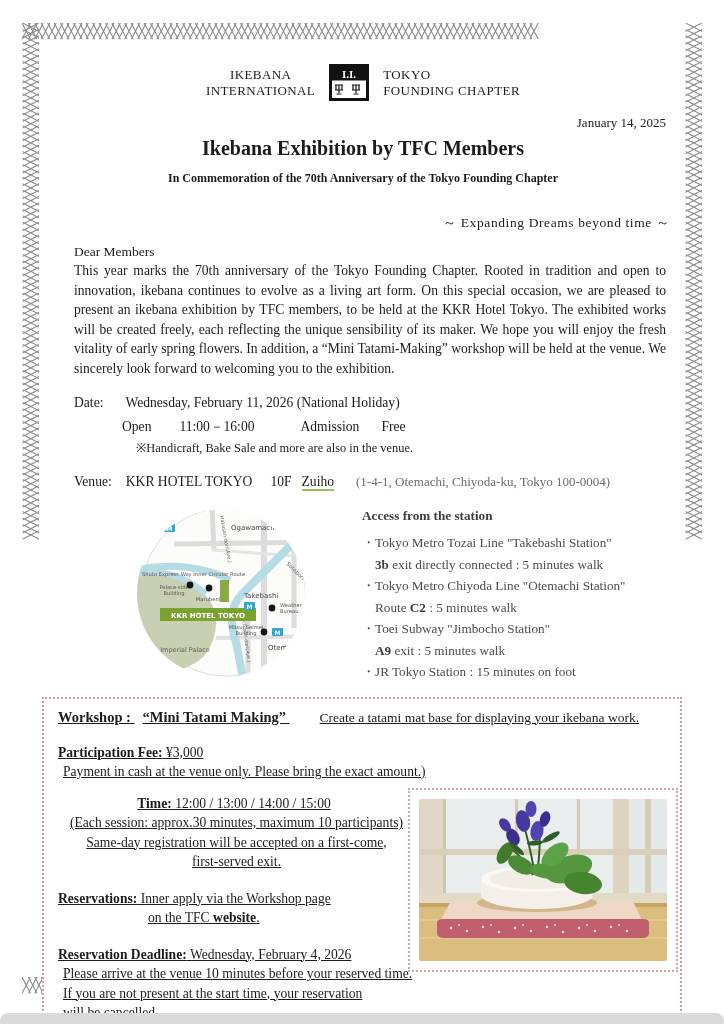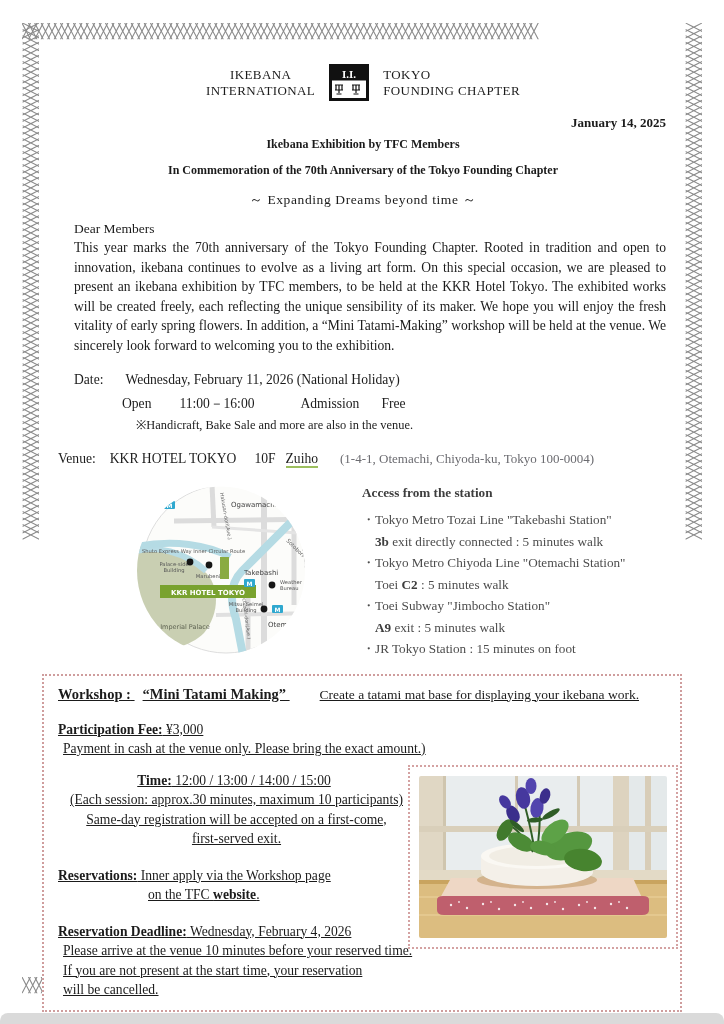--- a/index.html
+++ b/index.html
@@ -12,34 +12,34 @@
   .frame-v{position:absolute;top:23px;height:971px;width:17px;overflow:hidden;color:#8b8b8b;
            font-family:"DejaVu Sans",sans-serif;font-size:14px;letter-spacing:-2px;
            writing-mode:vertical-rl;line-height:17px;}
   .frame-left{left:22px}.frame-right{right:22px}
   .content{position:absolute;left:56px;top:52px;width:614px;}
   
   .hdr{display:flex;justify-content:center;align-items:center;gap:14px;margin-top:12px;}
   .hdr .org{ text-align:center;font-size:13px;line-height:16px;letter-spacing:.4px;}
   .hdr .chapter{text-align:left;font-size:13px;line-height:16px;letter-spacing:.4px;}
   .logo{width:40px;height:37px;flex:0 0 auto;}
-  .dateline{text-align:right;font-size:13px;margin-top:14px;padding-right:4px;font-weight:bold;}
-  .title1{text-align:center;font-weight:bold;font-size:12px;margin-top:6px;}
+  .dateline{text-align:right;font-size:13px;margin-top:14px;padding-right:4px;}
+  .title1{text-align:center;font-weight:bold;font-size:20px;margin-top:6px;}
   .title2{text-align:center;font-weight:bold;font-size:12px;margin-top:11px;}
-  .subtitle{text-align:center;font-size:13.5px;margin-top:13px;letter-spacing:.6px;}
+  .subtitle{text-align:right;font-size:13.5px;margin-top:28px;letter-spacing:.6px;}
   .salutation{font-size:13.5px;margin:12px 0 0 18px;}
   .letter{font-size:13.6px;line-height:19.5px;margin:1px 4px 0 18px;text-align:justify;}
   
   .dateblock{margin:13px 0 0 18px;font-size:13.6px;line-height:24px;}
   .db-label{display:inline-block;}
   .sp1{display:inline-block;width:22px;}
   .db-open{margin-left:48px;}
   .gap-s{display:inline-block;width:28px;} .gap-m{display:inline-block;width:46px;} .gap-t{display:inline-block;width:22px;}
   .db-note{margin-left:62px;font-size:12.4px;line-height:18px;}
-  .venueline{margin:17px 0 0 2px;font-size:13.6px;}
+  .venueline{margin:17px 0 0 18px;font-size:13.6px;}
   .venue-room{border-bottom:2px solid #9cbf5e;}
   .venue-addr{color:#6b6b70;font-size:13px;}
   .v-gap1{display:inline-block;width:14px;}.v-gap2{display:inline-block;width:18px;}.v-gap3{display:inline-block;width:10px;}.v-gap4{display:inline-block;width:22px;}
   
   .maprow{display:flex;margin-top:16px;}
   .mapbox{margin-left:60px;width:238px;height:172px;flex:0 0 auto;}
   .access{margin-left:8px;width:306px;font-size:13.2px;color:#4c4c4c;}
   .access h4{margin:2px 0 8px 0;font-size:13.2px;color:#3e3e3e;}
   .acc-item{line-height:21.5px;}
   .acc-b{font-weight:bold;color:#3e3e3e;}
@@ -186,21 +186,21 @@
       </svg>
 
       <div class="access">
         <h4>Access from the station</h4>
         <div class="acc-item">
           <div><span class="bullet">・</span><span>Tokyo Metro Tozai Line "Takebashi Station"</span></div>
           <div class="acc-l2"><span class="acc-b">3b</span><span> exit directly connected : 5 minutes walk</span></div>
         </div>
         <div class="acc-item">
           <div><span class="bullet">・</span><span>Tokyo Metro Chiyoda Line "Otemachi Station"</span></div>
-          <div class="acc-l2"><span>Toei </span><span class="acc-b">C2</span><span> : 5 minutes walk</span></div>
+          <div class="acc-l2"><span>Route </span><span class="acc-b">C2</span><span> : 5 minutes walk</span></div>
         </div>
         <div class="acc-item">
           <div><span class="bullet">・</span><span>Toei Subway "Jimbocho Station"</span></div>
           <div class="acc-l2"><span class="acc-b">A9</span><span> exit : 5 minutes walk</span></div>
         </div>
         <div class="acc-item">
           <div><span class="bullet">・</span><span>JR Tokyo Station : 15 minutes on foot</span></div>
         </div>
       </div>
     </div>

